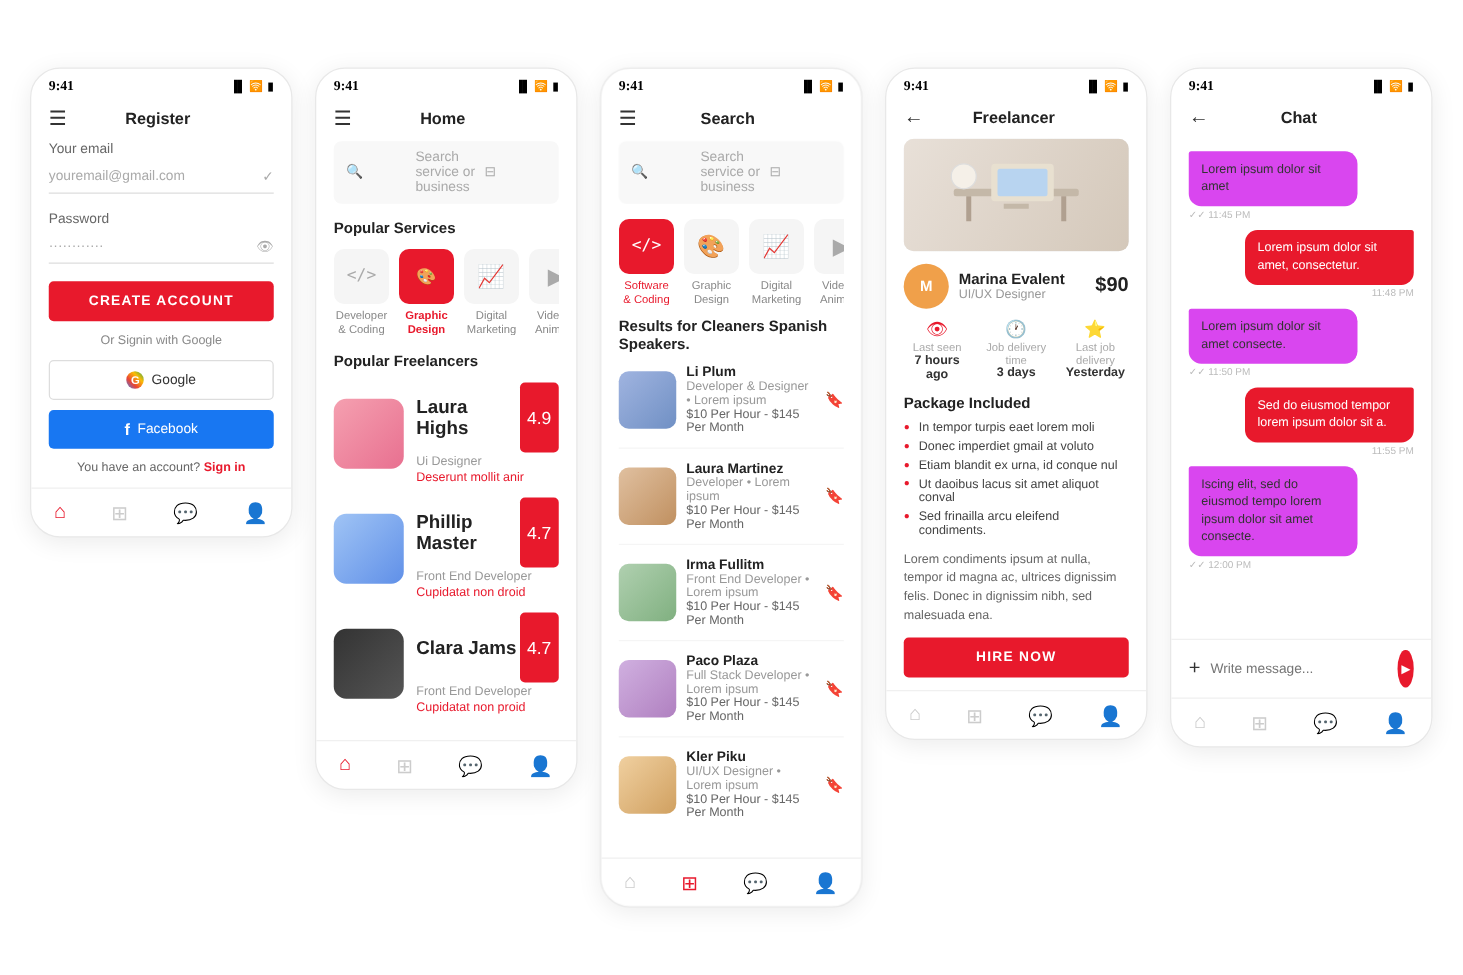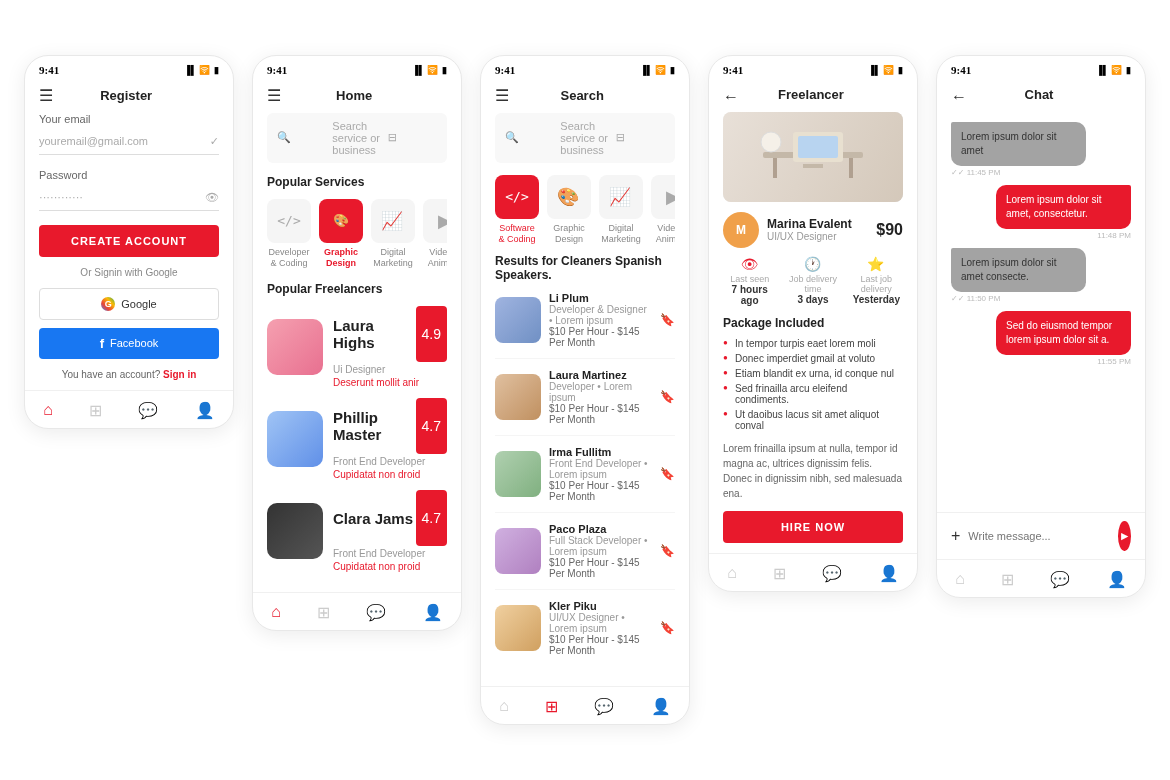--- a/index.html
+++ b/index.html
@@ -403,21 +403,21 @@
     }
     .msg-bubble {
       max-width: 75%;
       border-radius: 10px;
       padding: 8px 10px;
       font-size: 10px;
       line-height: 1.4;
       position: relative;
     }
     .msg-received {
-      background: #a3a3a3;
+      background: #d946ef;
       color: #333;
       align-self: flex-start;
       border-top-left-radius: 2px;
     }
     .msg-sent {
       background: #e8192c;
       color: #fff;
       align-self: flex-end;
       border-top-right-radius: 2px;
     }
@@ -763,24 +763,24 @@
           <div class="stat-icon">⭐</div>
           <div class="stat-label">Last job delivery</div>
           <div class="stat-value">Yesterday</div>
         </div>
       </div>
       <div class="package-title">Package Included</div>
       <ul class="package-list">
         <li>In tempor turpis eaet lorem moli</li>
         <li>Donec imperdiet gmail at voluto</li>
         <li>Etiam blandit ex urna, id conque nul</li>
+        <li>Ut daoibus lacus sit amet aliquot conval</li>
         <li>Sed frinailla arcu eleifend condiments.</li>
-        <li>Ut daoibus lacus sit amet aliquot conval</li>
       </ul>
-      <p class="desc-text">Lorem frinailla ipsum at nulla, tempor id magna ac, ultrices dignissim felis. Donec in dignissim nibh, sed malesuada ena.</p>
+      <p class="desc-text">Lorem condiments ipsum at nulla, tempor id magna ac, ultrices dignissim felis. Donec in dignissim nibh, sed malesuada ena.</p>
       <button class="btn-hire">HIRE NOW</button>
     </div>
     <div class="bottom-nav">
       <span class="bottom-nav-item">⌂</span>
       <span class="bottom-nav-item">⊞</span>
       <span class="bottom-nav-item">💬</span>
       <span class="bottom-nav-item active">👤</span>
     </div>
   </div>
 
@@ -812,20 +812,26 @@
       <div class="msg-wrapper received">
         <div class="msg-bubble msg-received">Lorem ipsum dolor sit amet consecte.</div>
         <div class="msg-time">
           <span>✓✓</span> <span>11:50 PM</span>
         </div>
       </div>
       <div class="msg-wrapper sent">
         <div class="msg-bubble msg-sent">Sed do eiusmod tempor lorem ipsum dolor sit a.</div>
         <div class="msg-time msg-time-right">11:55 PM</div>
       </div>
+      <div class="msg-wrapper received">
+        <div class="msg-bubble msg-received">Iscing elit, sed do eiusmod tempo lorem ipsum dolor sit amet consecte.</div>
+        <div class="msg-time">
+          <span>✓✓</span> <span>12:00 PM</span>
+        </div>
+      </div>
     </div>
     <div class="chat-input-bar">
       <span class="chat-plus">+</span>
       <input class="chat-input" type="text" placeholder="Write message..." style="">
       <div class="chat-send">►</div>
     </div>
     <div class="bottom-nav">
       <span class="bottom-nav-item">⌂</span>
       <span class="bottom-nav-item">⊞</span>
       <span class="bottom-nav-item active">💬</span>

